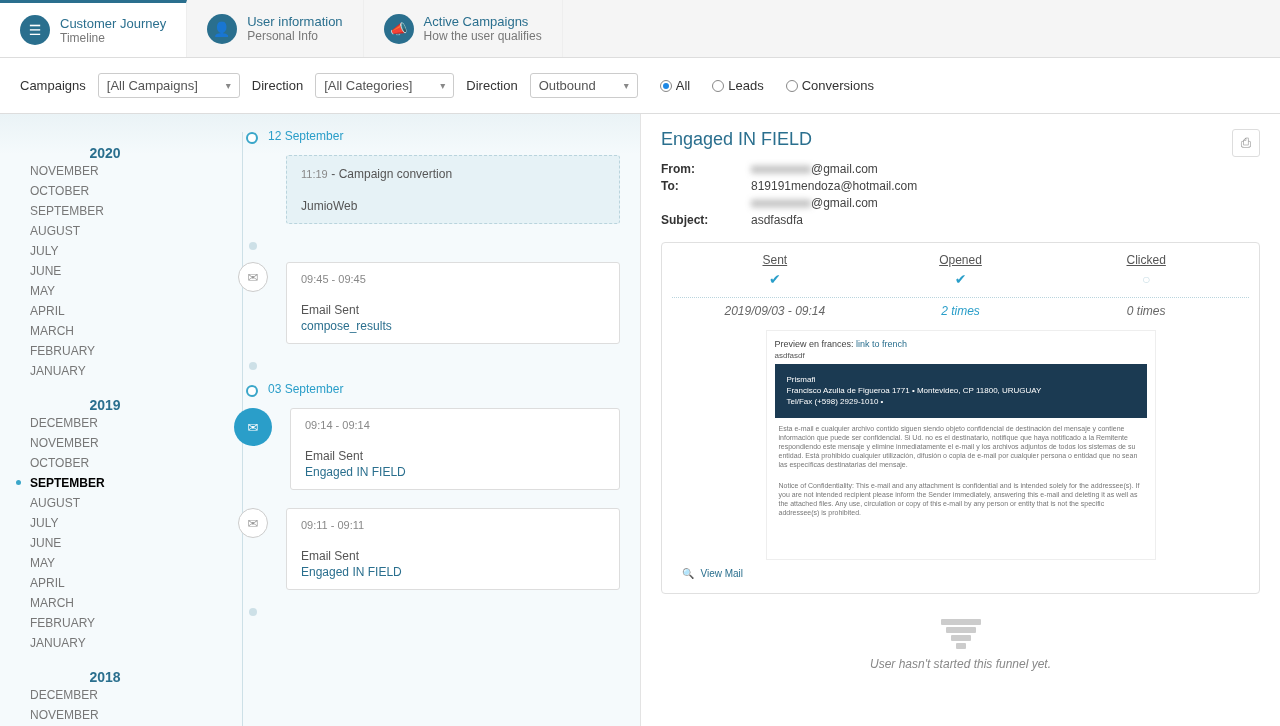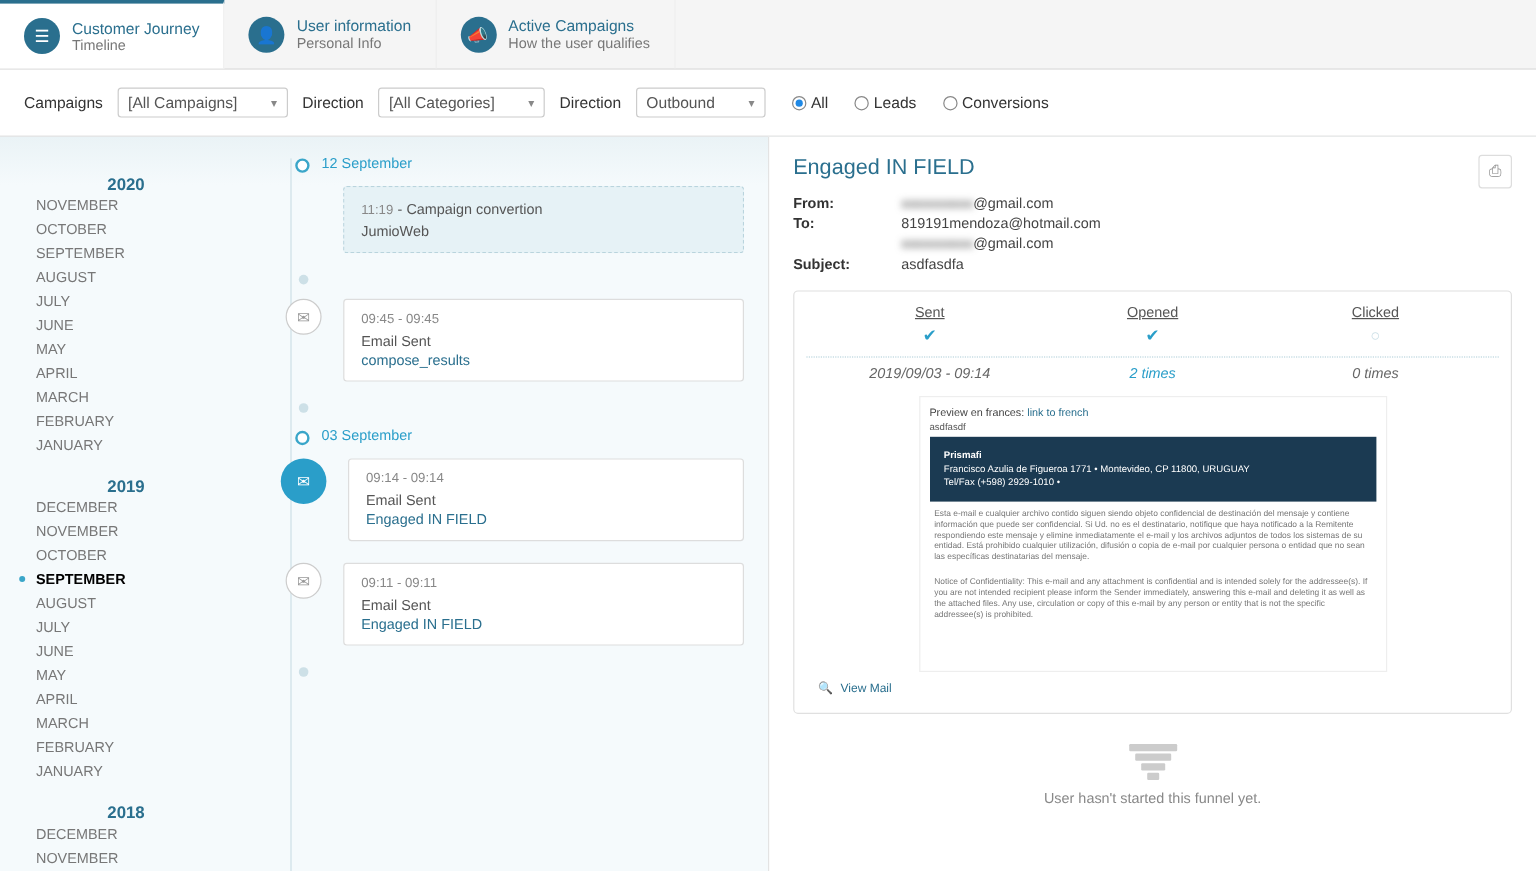--- a/index.html
+++ b/index.html
@@ -27,21 +27,21 @@
 .tl-line { position:absolute; left:32px; top:18px; bottom:10px; width:1px; background:#cde0e7; }
 .tl-date { color:#2a9ec9; font-size:12px; margin:0 0 12px 48px; position:relative; }
 .tl-date::before { content:""; position:absolute; left:-22px; top:3px; width:8px; height:8px; border:2px solid #3aa6c9; border-radius:50%; background:#fff; }
 .tl-item { display:flex; align-items:flex-start; margin:0 0 18px 0; }
 .tl-icon { width:30px; height:30px; border-radius:50%; background:#fff; border:1px solid #ccc; color:#999; display:flex; align-items:center; justify-content:center; margin-left:18px; margin-right:18px; flex-shrink:0; position:relative; z-index:1; }
 .tl-icon.big { width:38px; height:38px; background:#2a9ec9; border:none; color:#fff; margin-left:14px; }
 .tl-dot { width:8px; height:8px; border-radius:50%; background:#cde0e7; margin:2px 0 12px 29px; }
 .card { flex:1; border:1px solid #ddd; border-radius:3px; padding:10px 14px; background:#fff; margin-right:10px; }
 .card.dashed { border:1px dashed #b9d4dd; background:#e6f2f6; }
 .card .time { font-size:11px; color:#888; }
-.card .line1 { font-size:12px; color:#555; margin-top:5px; }
+.card .line1 { font-size:12px; color:#555; margin-top:18px; }
 .card .line2 { font-size:12px; color:#2a6f8e; font-weight:normal; margin-top:2px; }
 .detail { flex:1; background:#fff; border-left:1px solid #e3e3e3; padding:15px 20px; }
 .detail-title { color:#2a6f8e; font-size:18px; margin-bottom:12px; }
 .hdr-row { display:flex; margin:3px 0; font-size:12px; }
 .hdr-row .k { width:90px; font-weight:bold; color:#333; }
 .hdr-row .v { color:#444; }
 .print-btn { float:right; width:28px; height:28px; border:1px solid #ddd; border-radius:3px; display:flex; align-items:center; justify-content:center; color:#888; cursor:pointer; }
 .track { border:1px solid #e0e0e0; border-radius:4px; margin-top:15px; padding:10px 20px 14px; }
 .track-row { display:flex; justify-content:space-between; text-align:center; }
 .track-col { flex:1; }
@@ -52,21 +52,21 @@
 .preview { border:1px solid #eee; margin:12px auto 8px; width:390px; height:230px; padding:8px; font-size:8px; color:#555; }
 .preview .phead { font-size:9px; color:#444; }
 .preview .phead a { color:#2a6f8e; }
 .preview .bar { background:#1b3a52; color:#fff; padding:10px 12px; margin-top:4px; font-size:8px; line-height:1.4; }
 .preview .body { font-size:7px; color:#777; line-height:1.3; padding:6px 4px; }
 .viewmail { text-align:left; margin-top:8px; color:#2a6f8e; font-size:10px; cursor:pointer; }
 .viewmail .mg { color:#888; margin-right:6px; }
 .funnel { margin-top:25px; text-align:center; }
 .funnel-shape { display:flex; flex-direction:column; align-items:center; gap:2px; margin-bottom:8px; }
 .funnel-shape span { background:#ccc; height:6px; border-radius:1px; }
-.funnel-msg { color:#888; font-size:12px; }
+.funnel-msg { color:#888; font-style:italic; font-size:12px; }
 .blur { filter:blur(3px); }
 </style>
 </head>
 <body>
 
 <div class="tabs">
   <div class="tab active">
     <div class="tab-icon">☰</div>
     <div class="tab-labels">
       <div class="t1">Customer Journey</div>
@@ -248,21 +248,21 @@
           </div>
         <div class="track-col">
             <div class="val">0 times</div>
           </div>
       </div>
 
       <div class="preview">
         <div class="phead"><span>Preview en frances:</span> <a>link to french</a></div>
         <div style="font-size:8px;color:#555;margin-top:2px;">asdfasdf</div>
         <div class="bar">
-          <div style="font-weight:bold">Prismafi</div>
+          <div style="font-weight:normal">Prismafi</div>
           <div>Francisco Azulia de Figueroa 1771 • Montevideo, CP 11800, URUGUAY</div>
           <div>Tel/Fax (+598) 2929-1010 •</div>
         </div>
         <div class="body">Esta e-mail e cualquier archivo contido siguen siendo objeto confidencial de destinación del mensaje y contiene información que puede ser confidencial. Si Ud. no es el destinatario, notifique que haya notificado a la Remitente respondiendo este mensaje y elimine inmediatamente el e-mail y los archivos adjuntos de todos los sistemas de su entidad. Está prohibido cualquier utilización, difusión o copia de e-mail por cualquier persona o entidad que no sean las específicas destinatarias del mensaje.</div>
         <div class="body">Notice of Confidentiality: This e-mail and any attachment is confidential and is intended solely for the addressee(s). If you are not intended recipient please inform the Sender immediately, answering this e-mail and deleting it as well as the attached files. Any use, circulation or copy of this e-mail by any person or entity that is not the specific addressee(s) is prohibited.</div>
       </div>
 
       <div class="viewmail">
         <span class="mg">🔍</span><span>View Mail</span>
       </div>

